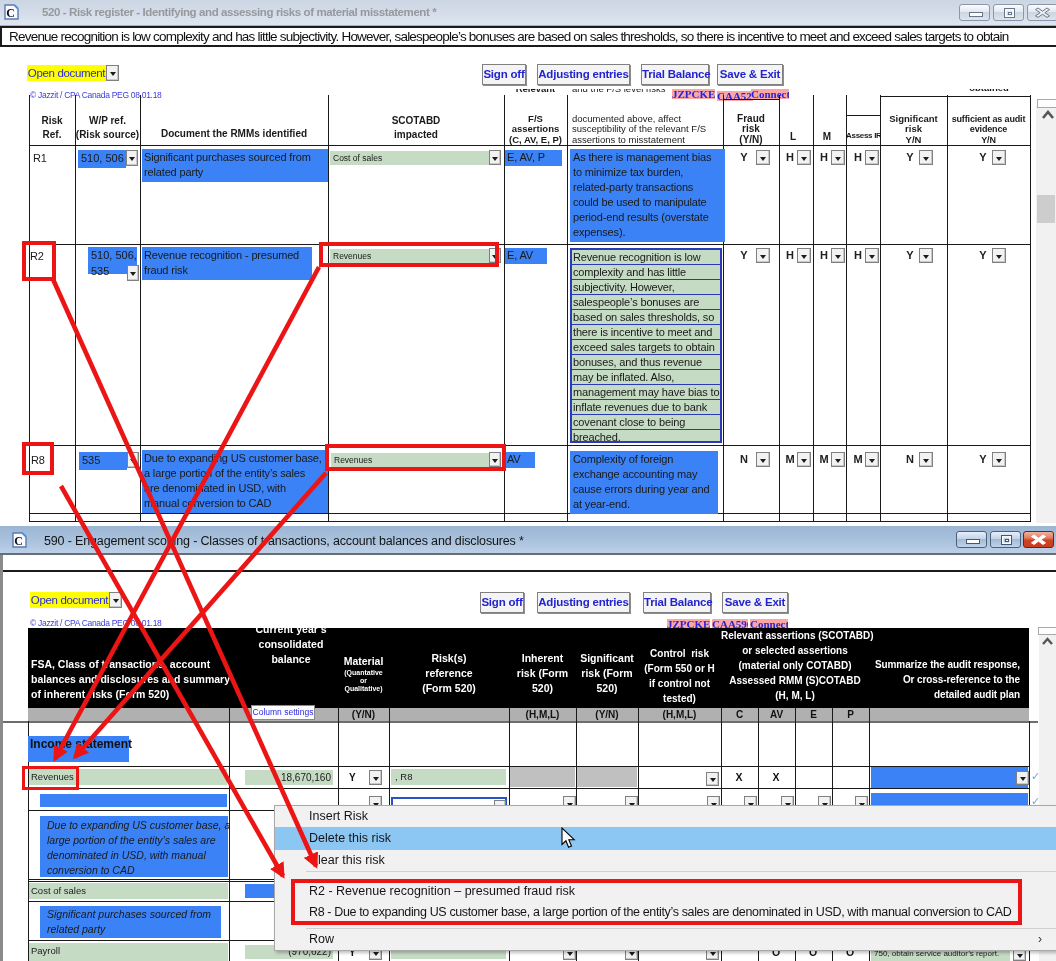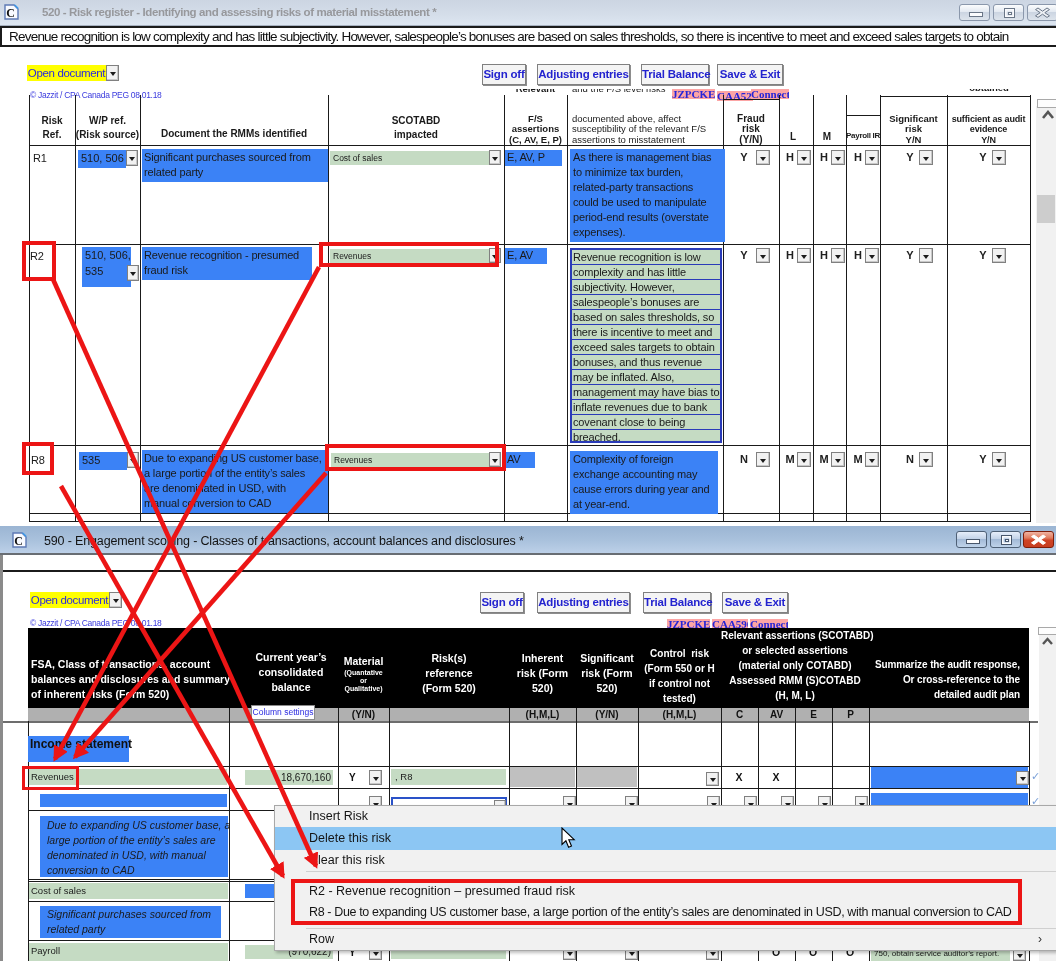--- a/index.html
+++ b/index.html
@@ -95,21 +95,21 @@
       </div>
 <div class="h520" style="left:29px;top:114px;width:46px;font-size:10px;line-height:14px;">Risk<br>Ref.</div>
 <div class="h520" style="left:75px;top:114px;width:65px;font-size:10px;line-height:14px;">W/P ref.<br>(Risk source)</div>
 <div class="h520" style="left:140px;top:128px;width:188px;font-size:10px;">Document the RMMs identified</div>
 <div class="h520" style="left:328px;top:114px;width:176px;font-size:10px;line-height:14px;">SCOTABD<br>impacted</div>
 <div class="h520" style="left:504px;top:114px;width:63px;font-size:9.5px;line-height:10.3px;">F/S<br>assertions<br>(C, AV, E, P)</div>
 <div class="abs" style="left:572px;top:114px;font-size:9.5px;color:#1a1a1a;line-height:10.3px;">documented above, affect<br>susceptibility of the relevant F/S<br>assertions to misstatement</div>
 <div class="h520" style="left:723px;top:114px;width:56px;font-size:10px;line-height:10.3px;">Fraud<br>risk<br>(Y/N)</div>
 <div class="h520" style="left:779px;top:131px;width:28px;font-size:10px;">L</div>
 <div class="h520" style="left:813px;top:131px;width:28px;font-size:10px;">M</div>
-<div class="h520" style="left:846px;top:131px;width:34px;font-size:8px;letter-spacing:-0.3px;white-space:nowrap;overflow:hidden;">Payroll IR</div>
+<div class="h520" style="left:846px;top:131px;width:34px;font-size:8px;letter-spacing:-0.3px;white-space:nowrap;overflow:hidden;">Assess IR</div>
 <div class="h520" style="left:880px;top:114px;width:67px;font-size:9.5px;line-height:10.3px;">Significant<br>risk<br>Y/N</div>
 <div class="h520" style="left:947px;top:114px;width:83px;font-size:9px;letter-spacing:-0.15px;line-height:10.3px;">sufficient as audit<br>evidence<br>Y/N</div>
 <div class="ct" style="left:33px;top:151px;">R1</div>
 <div class="abs green" style="left:78px;top:150px;width:48px;height:18px;font-size:11px;line-height:16px;color:#1a1a1a;padding-left:3px;box-sizing:border-box;white-space:pre;">510, 506</div>
       <div class="dd" style="left:126px;top:150px;width:12px;height:16px;">
         <i></i>
       </div>
 <div class="ct green" style="left:142px;top:149px;width:184px;padding:1px 0 2px 2px;">Significant purchases sourced from
 related party</div>
 <div class="sg" style="left:330px;top:151px;width:159px;height:14px;line-height:14px;padding-left:3px;">Cost of sales</div>
@@ -141,21 +141,21 @@
       </div>
       <div class="yn" style="left:901px;top:151px;width:18px;text-align:center;">Y</div>
       <div class="dd" style="left:919px;top:150px;width:14px;height:15px;">
         <i></i>
       </div>
       <div class="yn" style="left:974px;top:151px;width:18px;text-align:center;">Y</div>
       <div class="dd" style="left:992px;top:150px;width:14px;height:15px;">
         <i></i>
       </div>
 <div class="ct" style="left:30px;top:249px;">R2</div>
-<div class="abs green" style="left:82px;top:247px;width:49px;height:40px;font-size:11px;line-height:16px;color:#1a1a1a;padding-left:3px;box-sizing:border-box;white-space:pre;">510, 506,
+<div class="abs green" style="left:88px;top:247px;width:49px;height:27px;font-size:11px;line-height:16px;color:#1a1a1a;padding-left:3px;box-sizing:border-box;white-space:pre;">510, 506,
 535</div>
       <div class="dd" style="left:127px;top:265px;width:12px;height:16px;">
         <i></i>
       </div>
 <div class="ct green" style="left:142px;top:247px;width:168px;padding:1px 0 2px 2px;">Revenue recognition - presumed
 fraud risk</div>
 <div class="sg" style="left:330px;top:249px;width:159px;height:14px;line-height:14px;padding-left:3px;">Revenues</div>
       <div class="dd" style="left:489px;top:248px;width:12px;height:15px;">
         <i></i>
       </div>
@@ -286,21 +286,21 @@
 <div class="badge" style="left:667px;top:93px;width:43px;height:10px;">JZPCKEYA</div>
 <div class="badge" style="left:712px;top:93px;width:36px;height:10px;">CAA590A</div>
 <div class="badge" style="left:750px;top:93px;width:38px;height:10px;">Connected</div>
 </div>
 <div class="abs" style="left:28px;top:628px;width:1001px;height:80px;background:#000;"></div>
 <div class="abs" style="left:28px;top:708px;width:1001px;height:13px;background:#b0b0b0;"></div>
 <div class="abs" style="left:0px;top:721px;width:1038px;height:2px;background:#6d6d6d;"></div>
 <div class="abs" style="left:31px;top:657px;color:#fff;font-weight:bold;font-size:10.5px;line-height:15px;white-space:pre;">FSA, Class of transactions, account
 balances and disclosures and summary
 of inherent risks (Form 520)</div>
-<div class="wh" style="left:244px;top:650px;width:94px;">Current year’s
+<div class="wh" style="left:244px;top:622px;width:94px;">Current year’s
 consolidated
 balance</div>
 <div class="wh" style="left:338px;top:656px;width:51px;font-size:10.5px;line-height:11px;">Material</div>
 <div class="wh" style="left:338px;top:669px;width:51px;font-size:7px;line-height:8px;font-weight:bold;">(Quantative
 or
 Qualitative)</div>
 <div class="wh" style="left:389px;top:651px;width:120px;">Risk(s)
 reference
 (Form 520)</div>
 <div class="wh" style="left:509px;top:651px;width:67px;">Inherent

